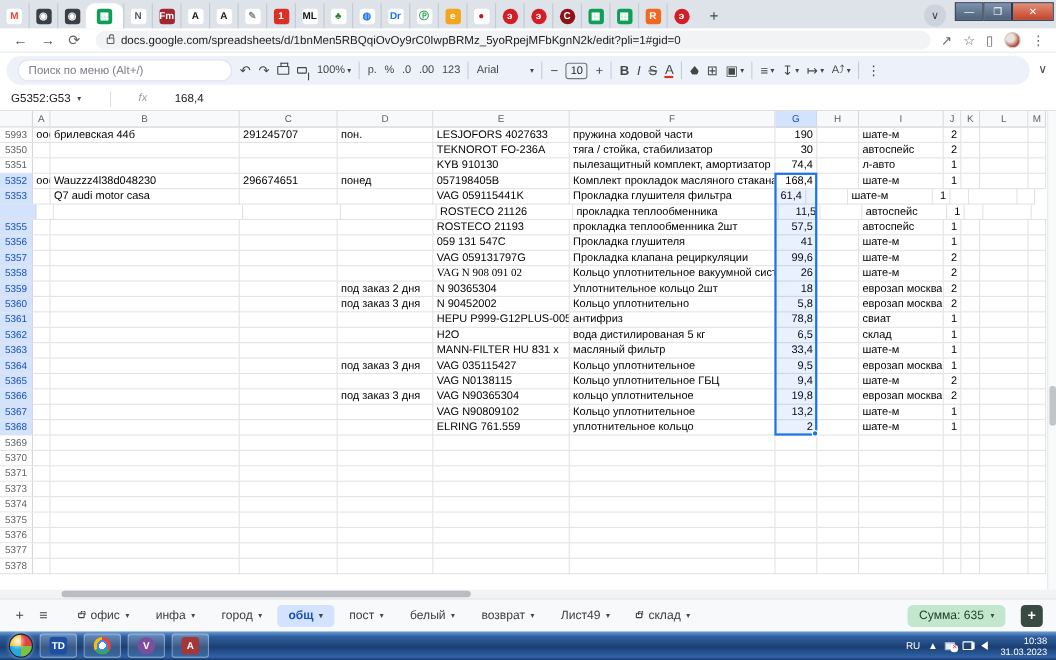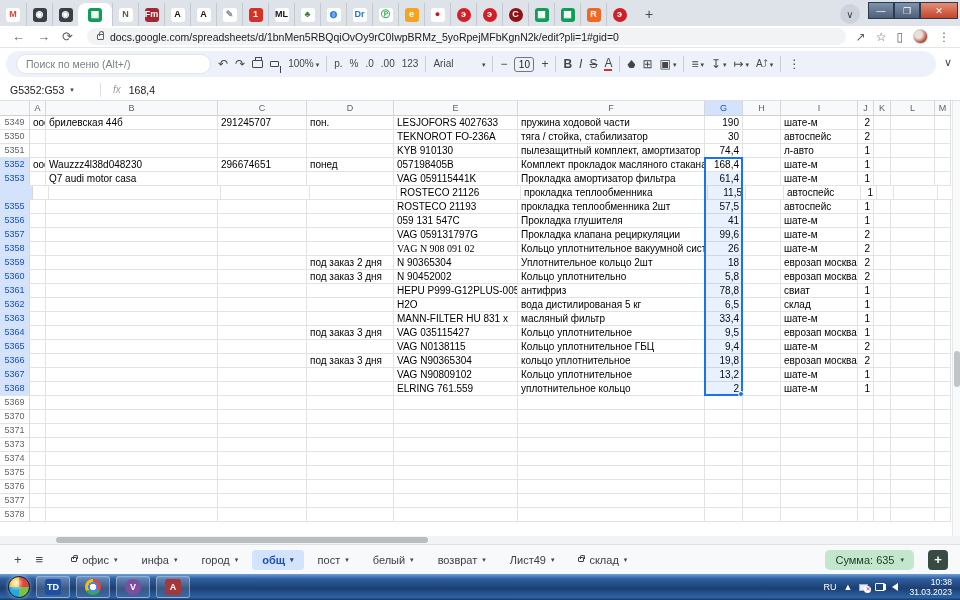--- a/index.html
+++ b/index.html
@@ -54,21 +54,21 @@
   .ic-print:before { content:""; position:absolute; left:2px; top:-4px; width:5px; height:3px; border:1.3px solid #444746; border-bottom:none; }
   .ic-roller { width:9px; height:6px; border:1.3px solid #444746; border-radius:1px; position:relative; margin-right:2px; }
   .ic-roller:after { content:""; position:absolute; right:-3px; top:4px; width:1.5px; height:7px; background:#444746; }
   .u-red { border-bottom:2px solid #d93025; padding-bottom:0; }
   #tb-collapse { position:absolute; right:8px; top:8px; color:#444746; font-size:11px; }
 
   
   #fbar { position:absolute; left:0; top:80px; width:960px; height:21px; background:#fff;
           border-bottom:1px solid #e0e0e0; display:flex; align-items:center; }
   #namebox { width:86px; padding-left:10px; font-size:10.5px; color:#202124; display:flex; align-items:center; gap:6px; overflow:hidden; white-space:nowrap; }
-  #fxlabel { font-style:italic; color:#9aa0a6; font-size:10px; margin:0 8px 0 14px; border-left:1px solid #e0e0e0; padding-left:12px; height:14px; line-height:14px; }
+  #fxlabel { font-style:italic; color:#9aa0a6; font-size:10px; margin:0 25px 0 14px; border-left:1px solid #e0e0e0; padding-left:25px; height:14px; line-height:14px; }
   #fvalue { font-size:10.5px; color:#202124; }
 
   
   #grid { position:absolute; left:0; top:101px; width:952px; height:435px; background:#fff; overflow:hidden; }
   .grow { display:flex; height:14px; }
   .grow.hdr { height:15px; }
   .gc { flex:none; border-right:1px solid #e2e3e3; border-bottom:1px solid #e2e3e3;
         font-size:10px; line-height:13px; color:#000; overflow:hidden; white-space:nowrap; padding:0 3px; }
   .gc.hd { background:#f8f9fa; color:#5f6368; font-size:9px; text-align:center; border-right:1px solid #d5d7d9; border-bottom:1px solid #cfd1d3; padding:0; line-height:14px; }
   .gc.hd.sel { background:#d3e3fd; color:#1b51b4; }
@@ -316,21 +316,21 @@
         <span class="gc hd" style="width: 187px;">F</span>
         <span class="gc hd sel" style="width: 38px;">G</span>
         <span class="gc hd" style="width: 38px;">H</span>
         <span class="gc hd" style="width: 77px;">I</span>
         <span class="gc hd" style="width: 16px;">J</span>
         <span class="gc hd" style="width: 17px;">K</span>
         <span class="gc hd" style="width: 44px;">L</span>
         <span class="gc hd" style="width: 16px;">M</span>
       </div>
       <div class="grow">
-        <span class="gc rn" style="width: 30px;">5349</span>
+        <span class="gc rn" style="width: 30px;">5993</span>
         <span class="gc al" style="width: 16px;">ооо</span>
         <span class="gc al" style="width: 172px;">брилевская 44б</span>
         <span class="gc ac" style="width: 89px;">291245707</span>
         <span class="gc ac" style="width: 87px;">пон.</span>
         <span class="gc al" style="width: 124px;">LESJOFORS 4027633</span>
         <span class="gc al" style="width: 187px;">пружина ходовой части</span>
         <span class="gc ar" style="width: 38px;">190</span>
         <span class="gc al" style="width: 38px;"></span>
         <span class="gc al" style="width: 77px;">шате-м</span>
         <span class="gc ar" style="width: 16px;">2</span>
@@ -386,22 +386,22 @@
         <span class="gc al" style="width: 44px;"></span>
         <span class="gc al" style="width: 16px;"></span>
       </div>
       <div class="grow">
         <span class="gc rn sel" style="width: 30px;">5353</span>
         <span class="gc al" style="width: 16px;"></span>
         <span class="gc al" style="width: 172px;">Q7 audi motor casa</span>
         <span class="gc ac" style="width: 89px;"></span>
         <span class="gc al" style="width: 87px;"></span>
         <span class="gc al" style="width: 124px;">VAG 059115441K</span>
-        <span class="gc al" style="width: 187px;">Прокладка амортизатор фильтра</span>
-        <span class="gc ar" style="width: 38px; text-align: right;">61,4</span>
+        <span class="gc al" style="width: 187px;">Прокладка глушителя фильтра</span>
+        <span class="gc ar" style="width: 28px; text-align: right;">61,4</span>
         <span class="gc al" style="width: 38px;"></span>
         <span class="gc al" style="width: 77px;">шате-м</span>
         <span class="gc ar" style="width: 16px;">1</span>
         <span class="gc al" style="width: 17px;"></span>
         <span class="gc al" style="width: 44px;"></span>
         <span class="gc al" style="width: 16px;"></span>
       </div>
       <div class="grow">
         <span class="gc rn sel" style="width: 30px; padding-left: 32px;">5354</span>
         <span class="gc al" style="width: 16px;"></span>

